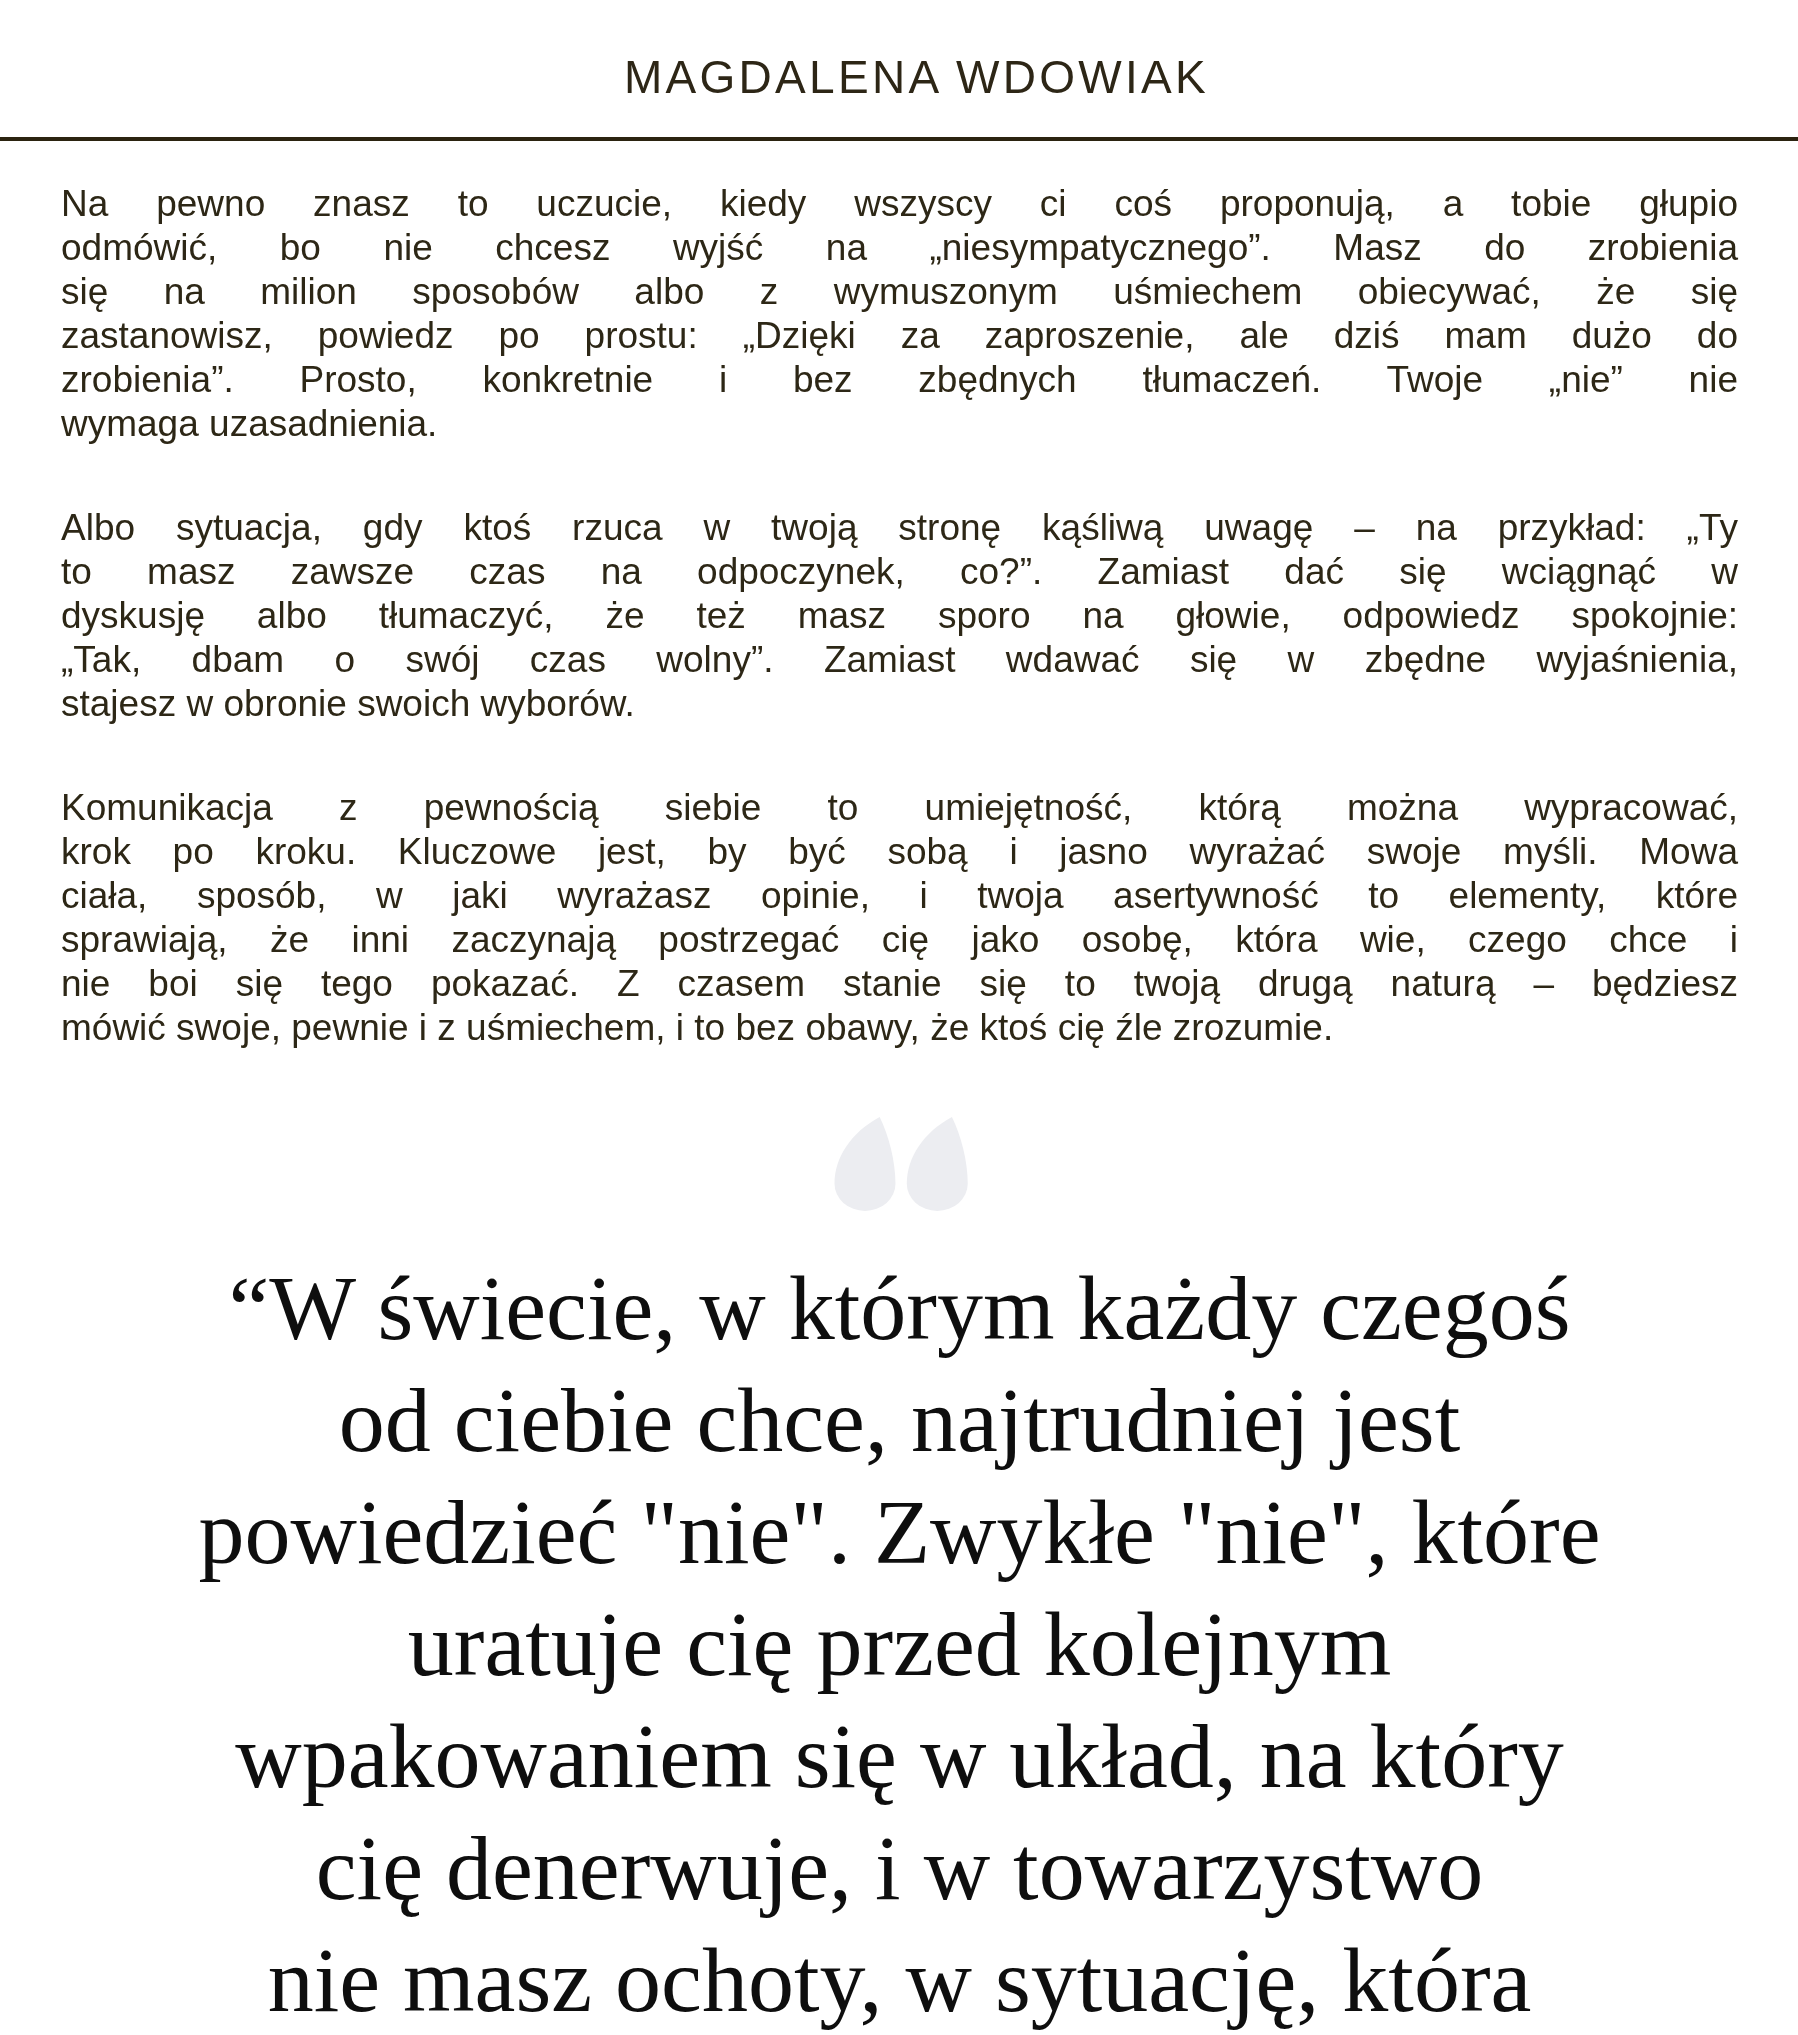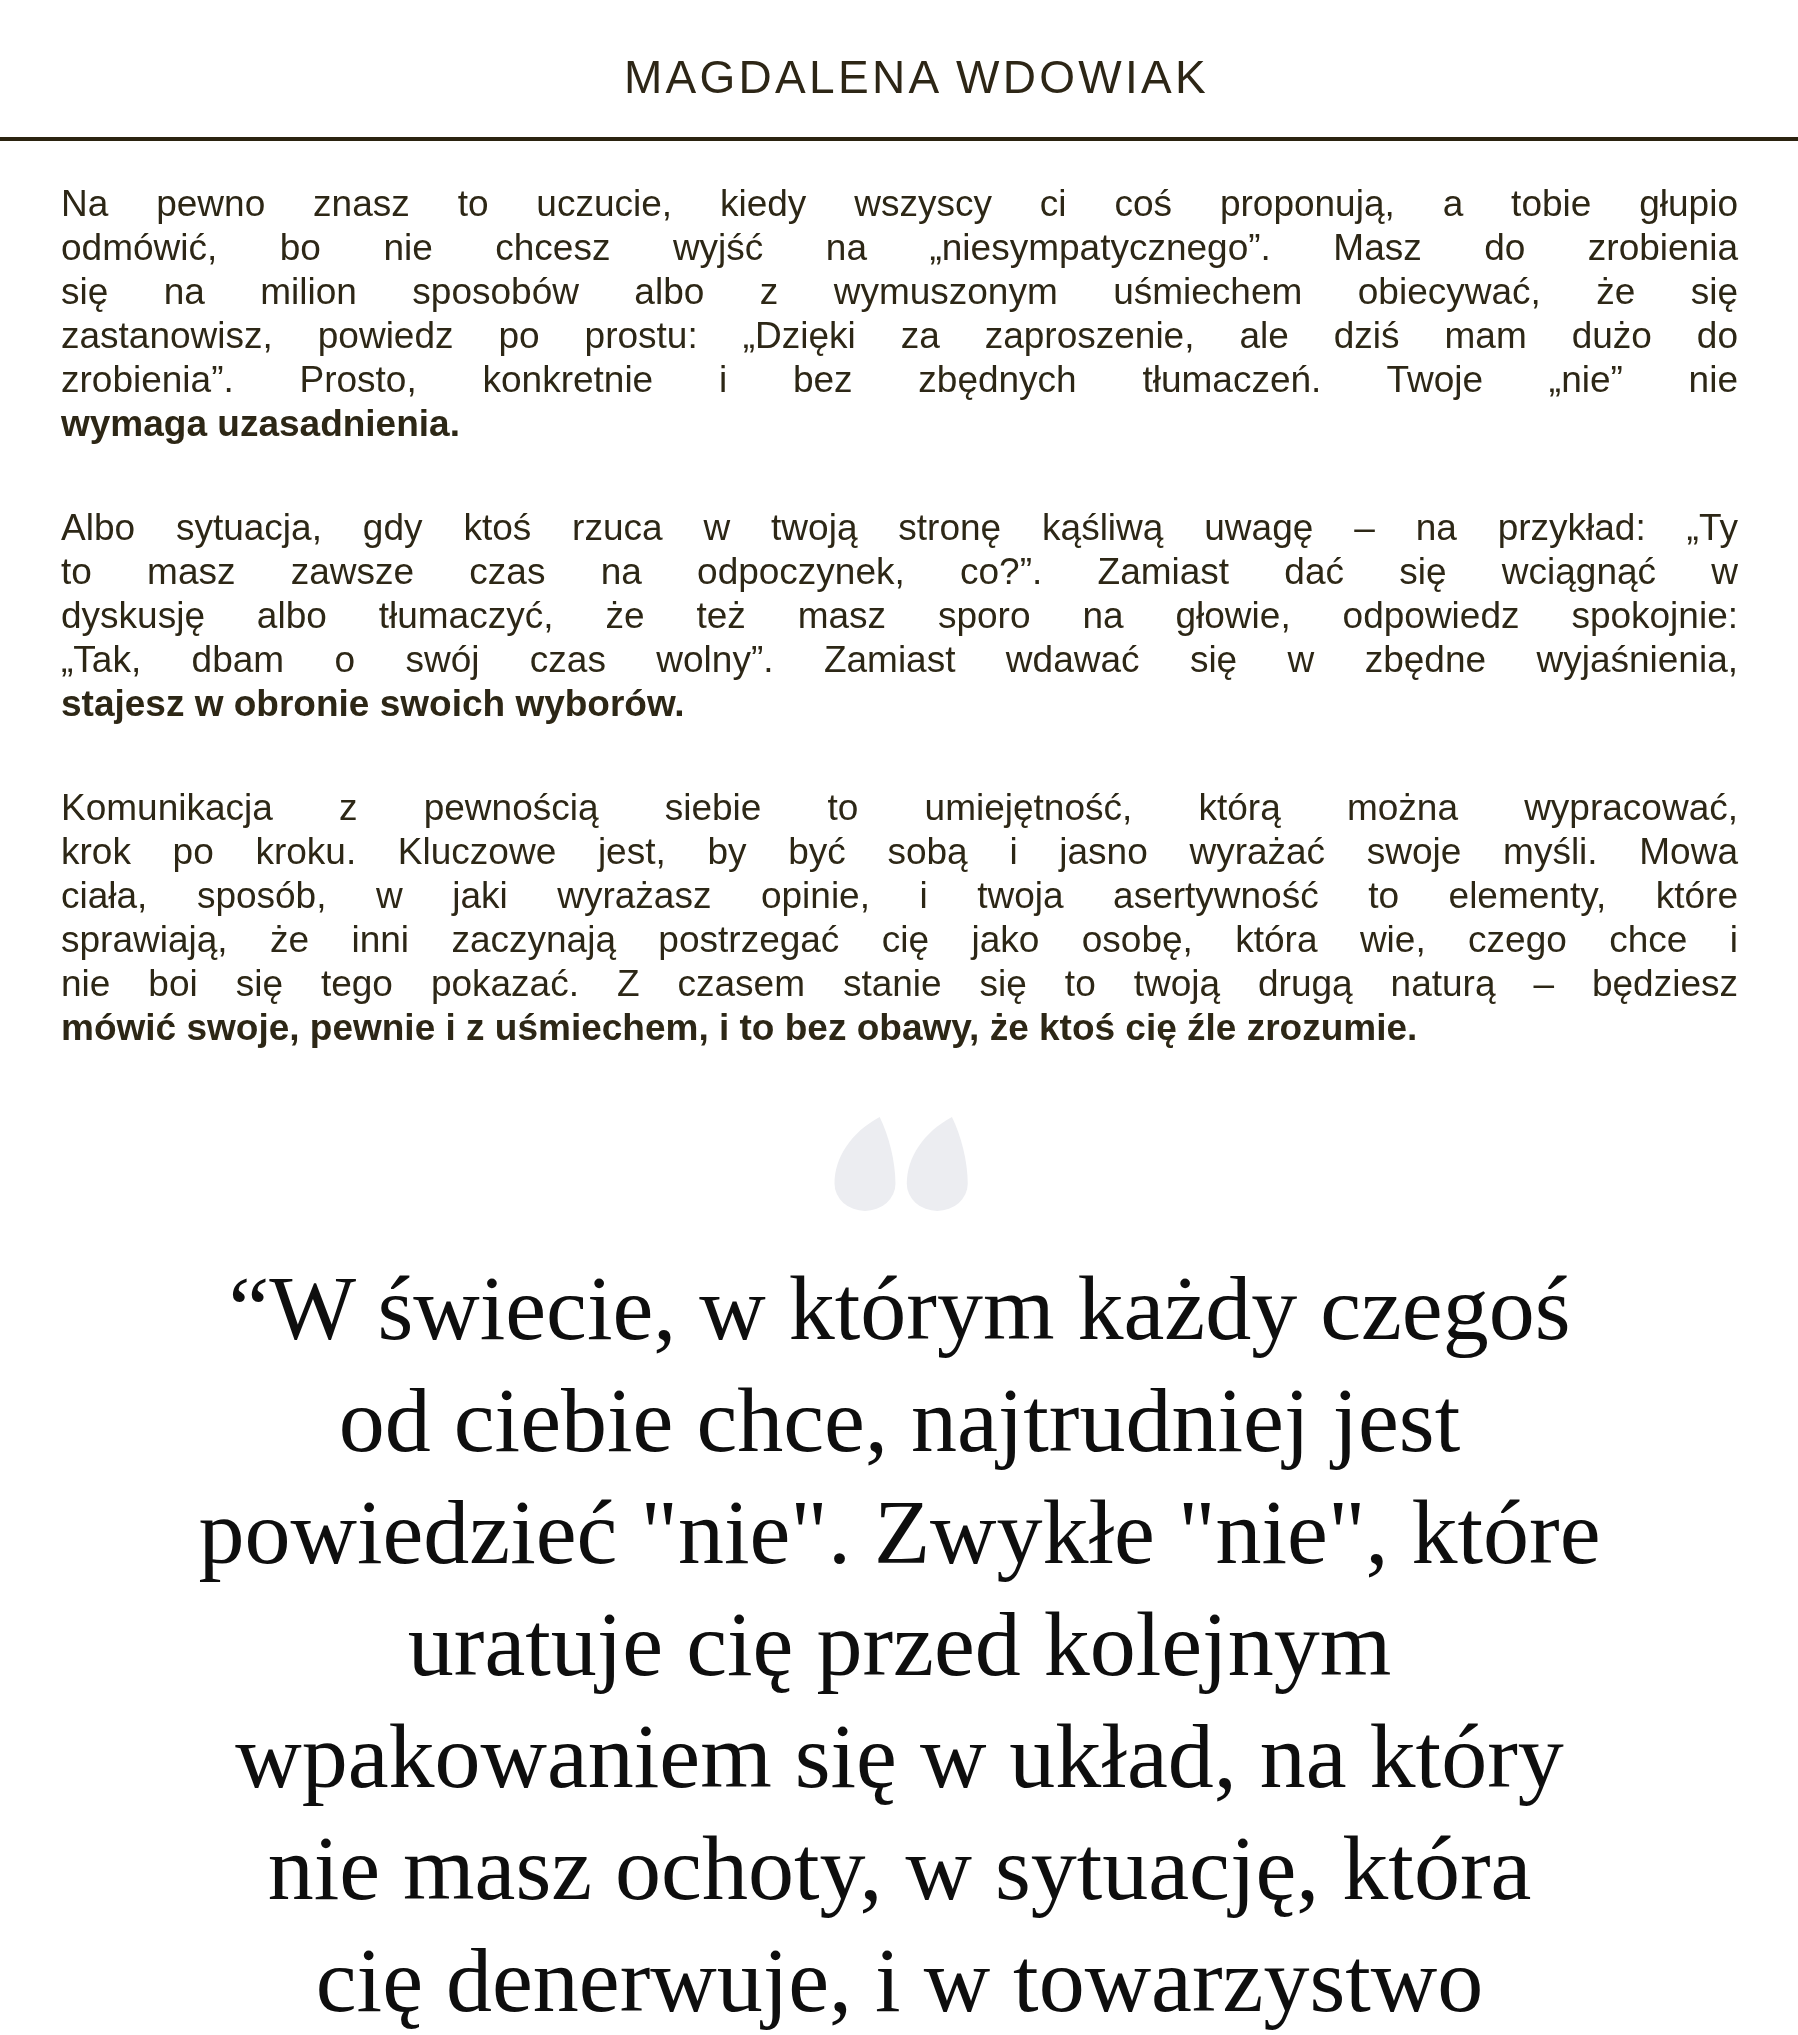--- a/index.html
+++ b/index.html
@@ -28,21 +28,21 @@
     position:absolute;top:182px;left:61px;width:1677px;
     font-size:37px;line-height:44px;
     font-weight:400;
     color:#2d2716;
   }
   .para + .para{margin-top:60px;}
   .body-line{
     text-align:justify;
     text-align-last:justify;
   }
-  .para .body-line:last-child{text-align-last:left;font-weight:bold;}
+  .para .body-line:last-child{text-align-last:left;}
   .qmark{
     position:absolute;left:0;width:100%;
     display:flex;justify-content:center;
   }
   .qmark-top{top:1117px;}
   .qmark svg{display:block;}
   .pull-quote{
     position:absolute;top:1252px;left:0;width:100%;
     font-family:"Liberation Serif",serif;
     font-size:92px;line-height:112px;
@@ -97,19 +97,19 @@
       </g>
     </svg>
   </div>
 
   <div class="pull-quote">
       <div class="quote-line">“W świecie, w którym każdy czegoś</div>
       <div class="quote-line">od ciebie chce, najtrudniej jest</div>
       <div class="quote-line">powiedzieć "nie". Zwykłe "nie", które</div>
       <div class="quote-line">uratuje cię przed kolejnym</div>
       <div class="quote-line">wpakowaniem się w układ, na który</div>
+      <div class="quote-line">cię denerwuje, i w towarzystwo</div>
       <div class="quote-line">nie masz ochoty, w sytuację, która</div>
-      <div class="quote-line">cię denerwuje, i w towarzystwo</div>
       <div class="quote-line">ludzi, za którymi nie przepadasz” -</div>
     </div>
 
 </div>
 
 
 </body></html>

